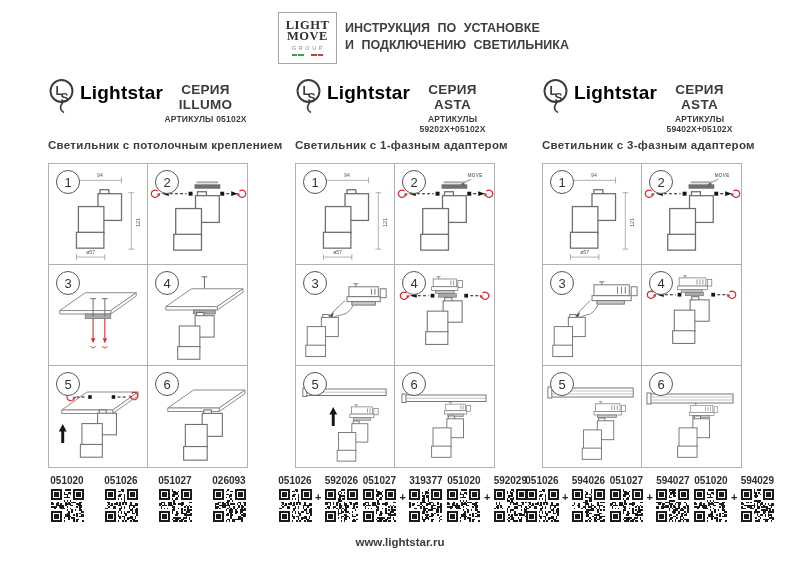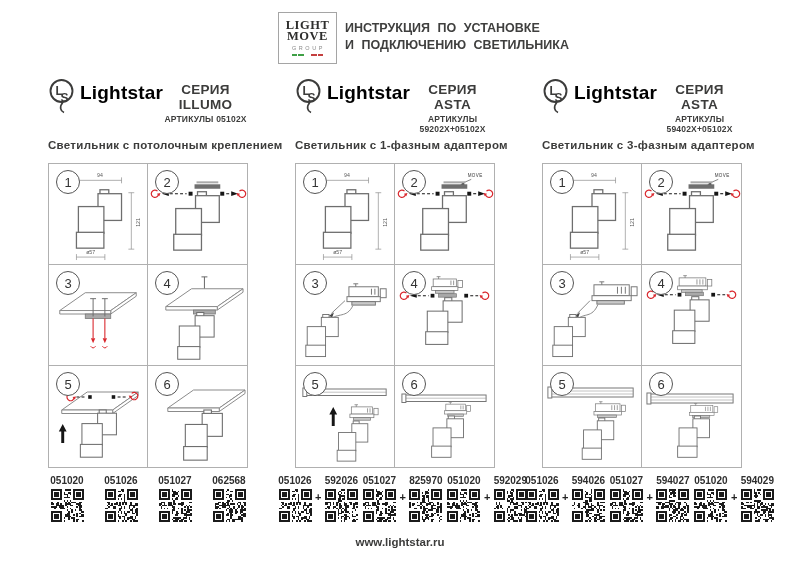--- a/index.html
+++ b/index.html
@@ -610,21 +610,21 @@
                 <rect x="11" y="20" width="1" height="1"></rect>
                 <rect x="13" y="20" width="1" height="1"></rect>
                 <rect x="14" y="20" width="1" height="1"></rect>
                 <rect x="16" y="20" width="1" height="1"></rect>
                 <rect x="17" y="20" width="1" height="1"></rect>
                 <rect x="20" y="20" width="1" height="1"></rect>
               </svg>
             </div>
         </div>
         <div class="qrb">
-          <div class="code">062568</div>
+          <div class="code">026093</div>
           <div class="qr">
               <svg viewBox="0 0 21 21" shape-rendering="crispEdges" fill="#1b1b1b">
                 <path d="M0,0h7v7h-7z M1,1v5h5v-5z" fill-rule="evenodd"></path>
                 <rect x="2" y="2" width="3" height="3"></rect>
                 <path d="M14,0h7v7h-7z M15,1v5h5v-5z" fill-rule="evenodd"></path>
                 <rect x="16" y="2" width="3" height="3"></rect>
                 <path d="M0,14h7v7h-7z M1,15v5h5v-5z" fill-rule="evenodd"></path>
                 <rect x="2" y="16" width="3" height="3"></rect>
                 <rect x="9" y="0" width="1" height="1"></rect>
                 <rect x="8" y="1" width="1" height="1"></rect>
@@ -1258,21 +1258,21 @@
                   <rect x="13" y="20" width="1" height="1"></rect>
                   <rect x="14" y="20" width="1" height="1"></rect>
                   <rect x="16" y="20" width="1" height="1"></rect>
                   <rect x="17" y="20" width="1" height="1"></rect>
                   <rect x="20" y="20" width="1" height="1"></rect>
                 </svg>
               </div>
           </div>
           <span class="plus">+</span>
           <div class="qrb">
-            <div class="code">825970</div>
+            <div class="code">319377</div>
             <div class="qr">
                 <svg viewBox="0 0 21 21" shape-rendering="crispEdges" fill="#1b1b1b">
                   <path d="M0,0h7v7h-7z M1,1v5h5v-5z" fill-rule="evenodd"></path>
                   <rect x="2" y="2" width="3" height="3"></rect>
                   <path d="M14,0h7v7h-7z M15,1v5h5v-5z" fill-rule="evenodd"></path>
                   <rect x="16" y="2" width="3" height="3"></rect>
                   <path d="M0,14h7v7h-7z M1,15v5h5v-5z" fill-rule="evenodd"></path>
                   <rect x="2" y="16" width="3" height="3"></rect>
                   <rect x="12" y="0" width="1" height="1"></rect>
                   <rect x="10" y="1" width="1" height="1"></rect>

